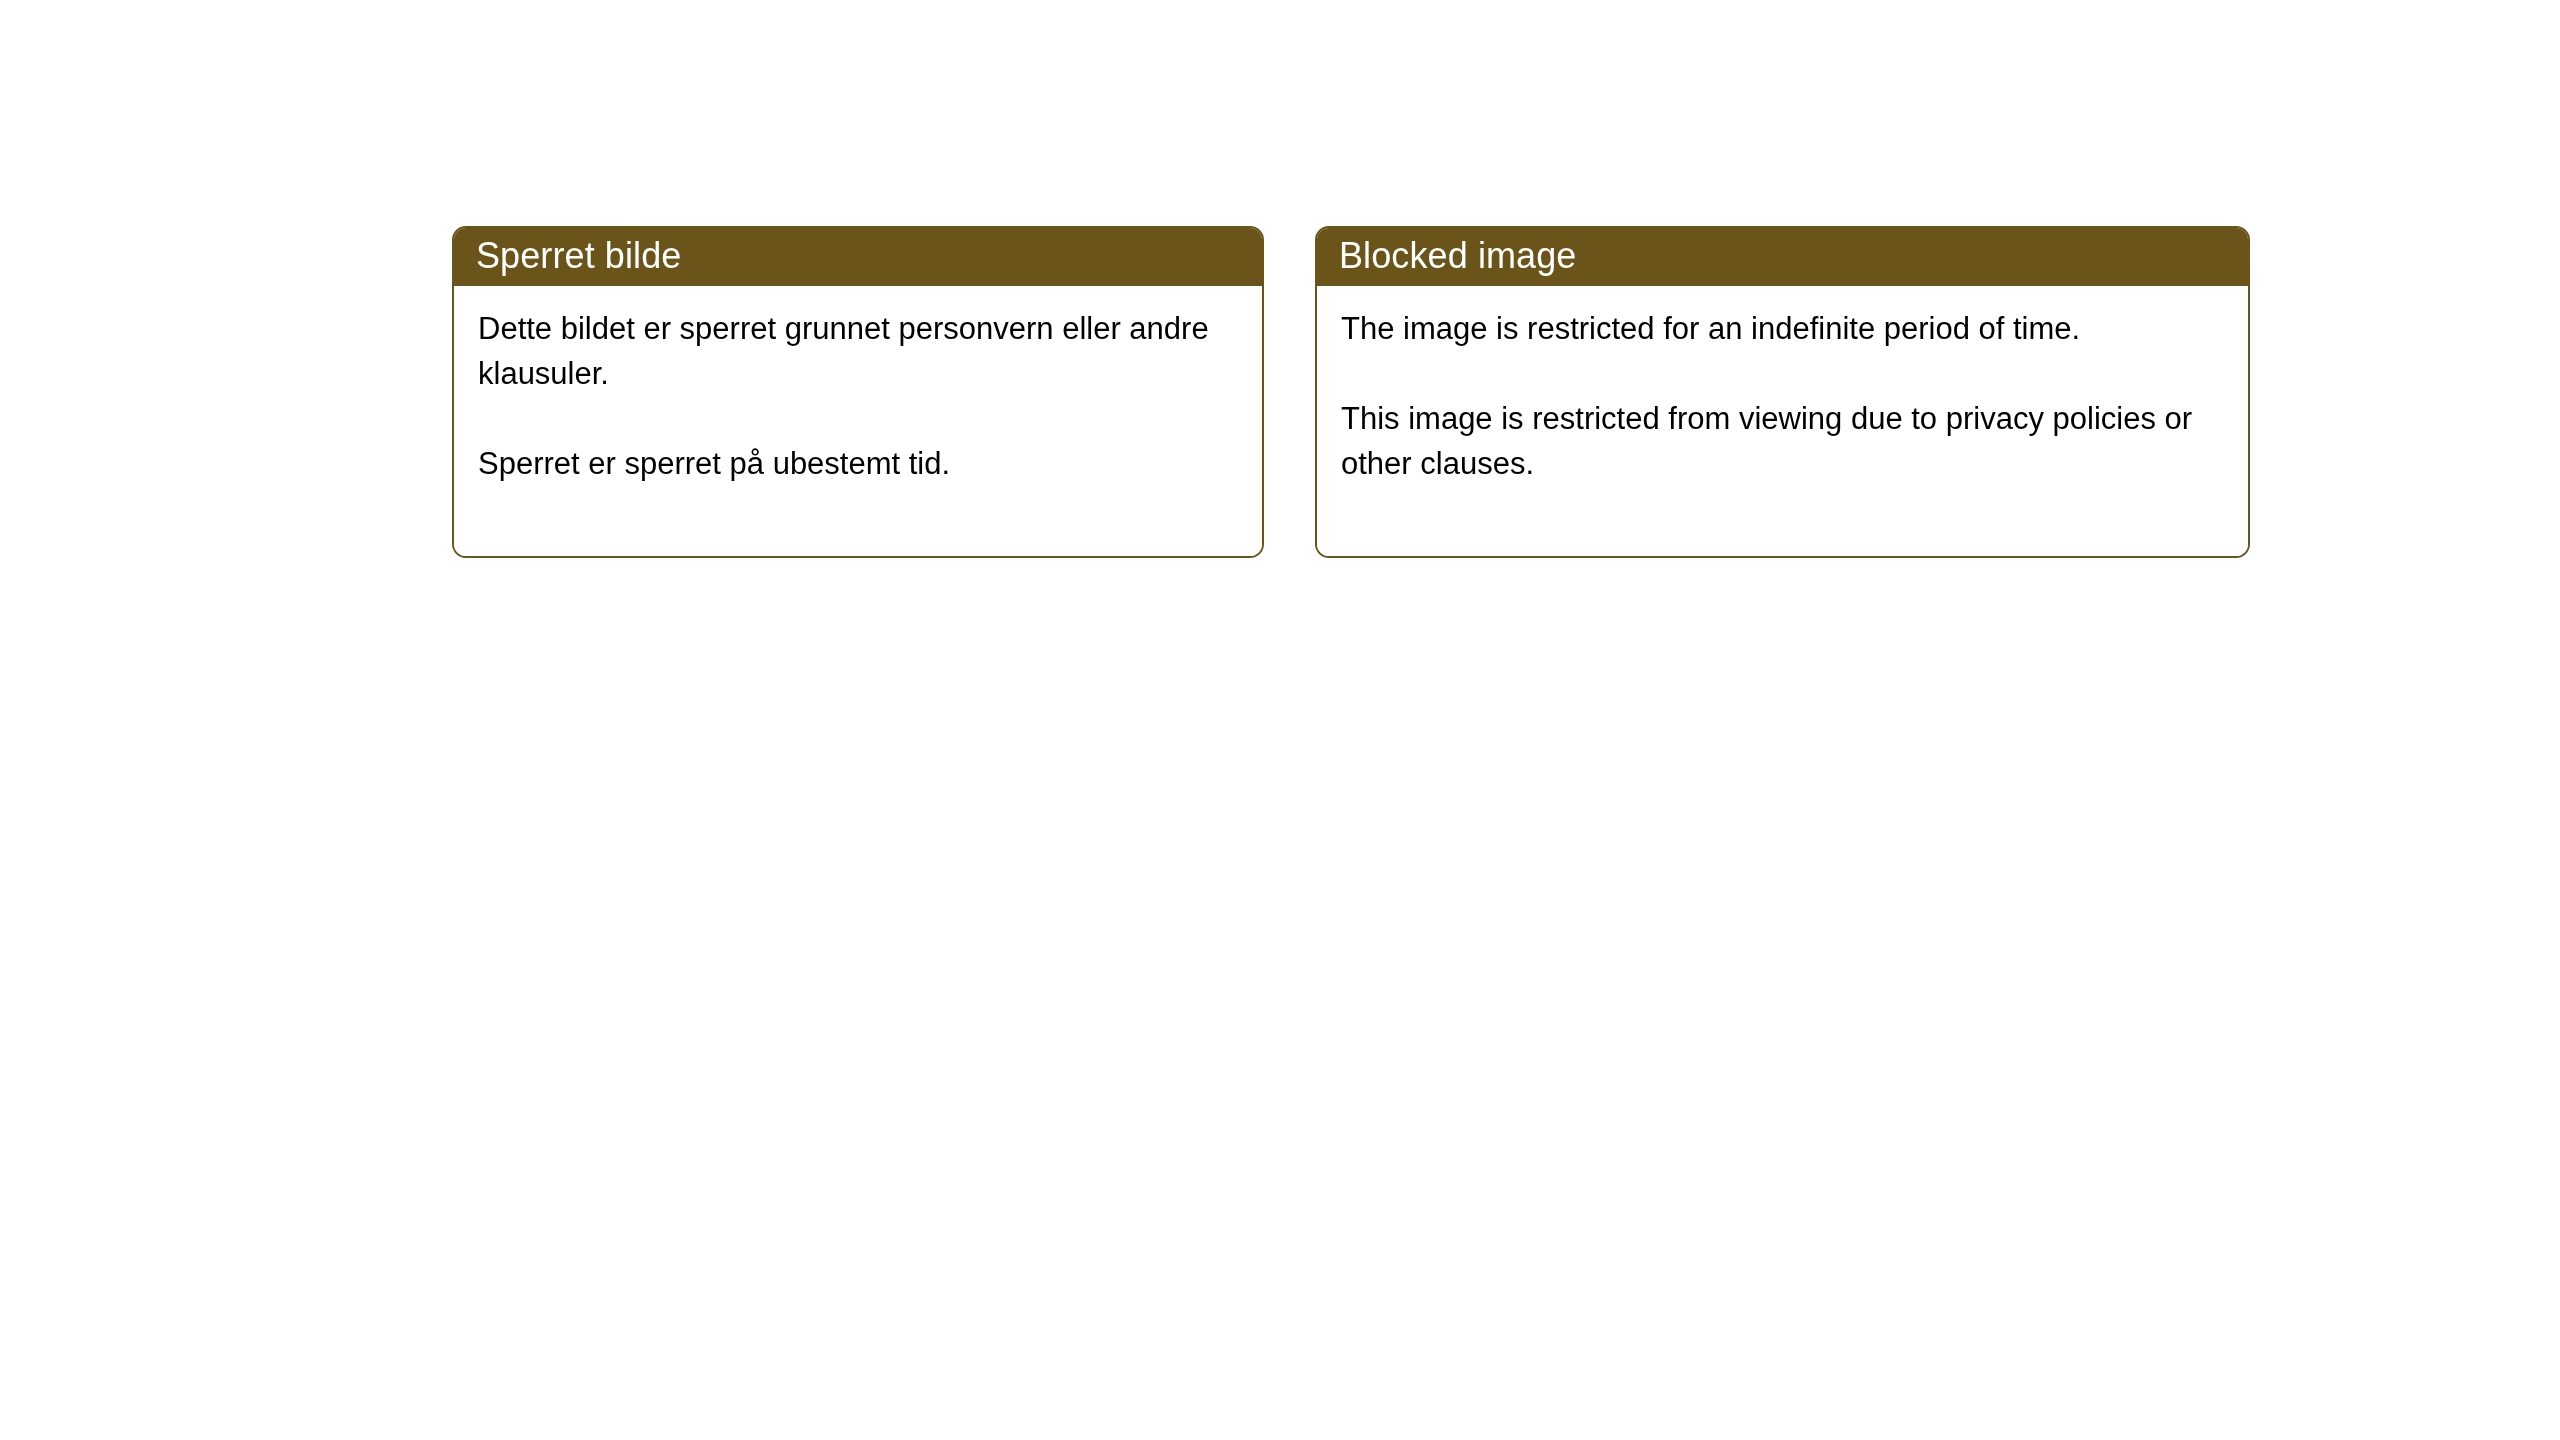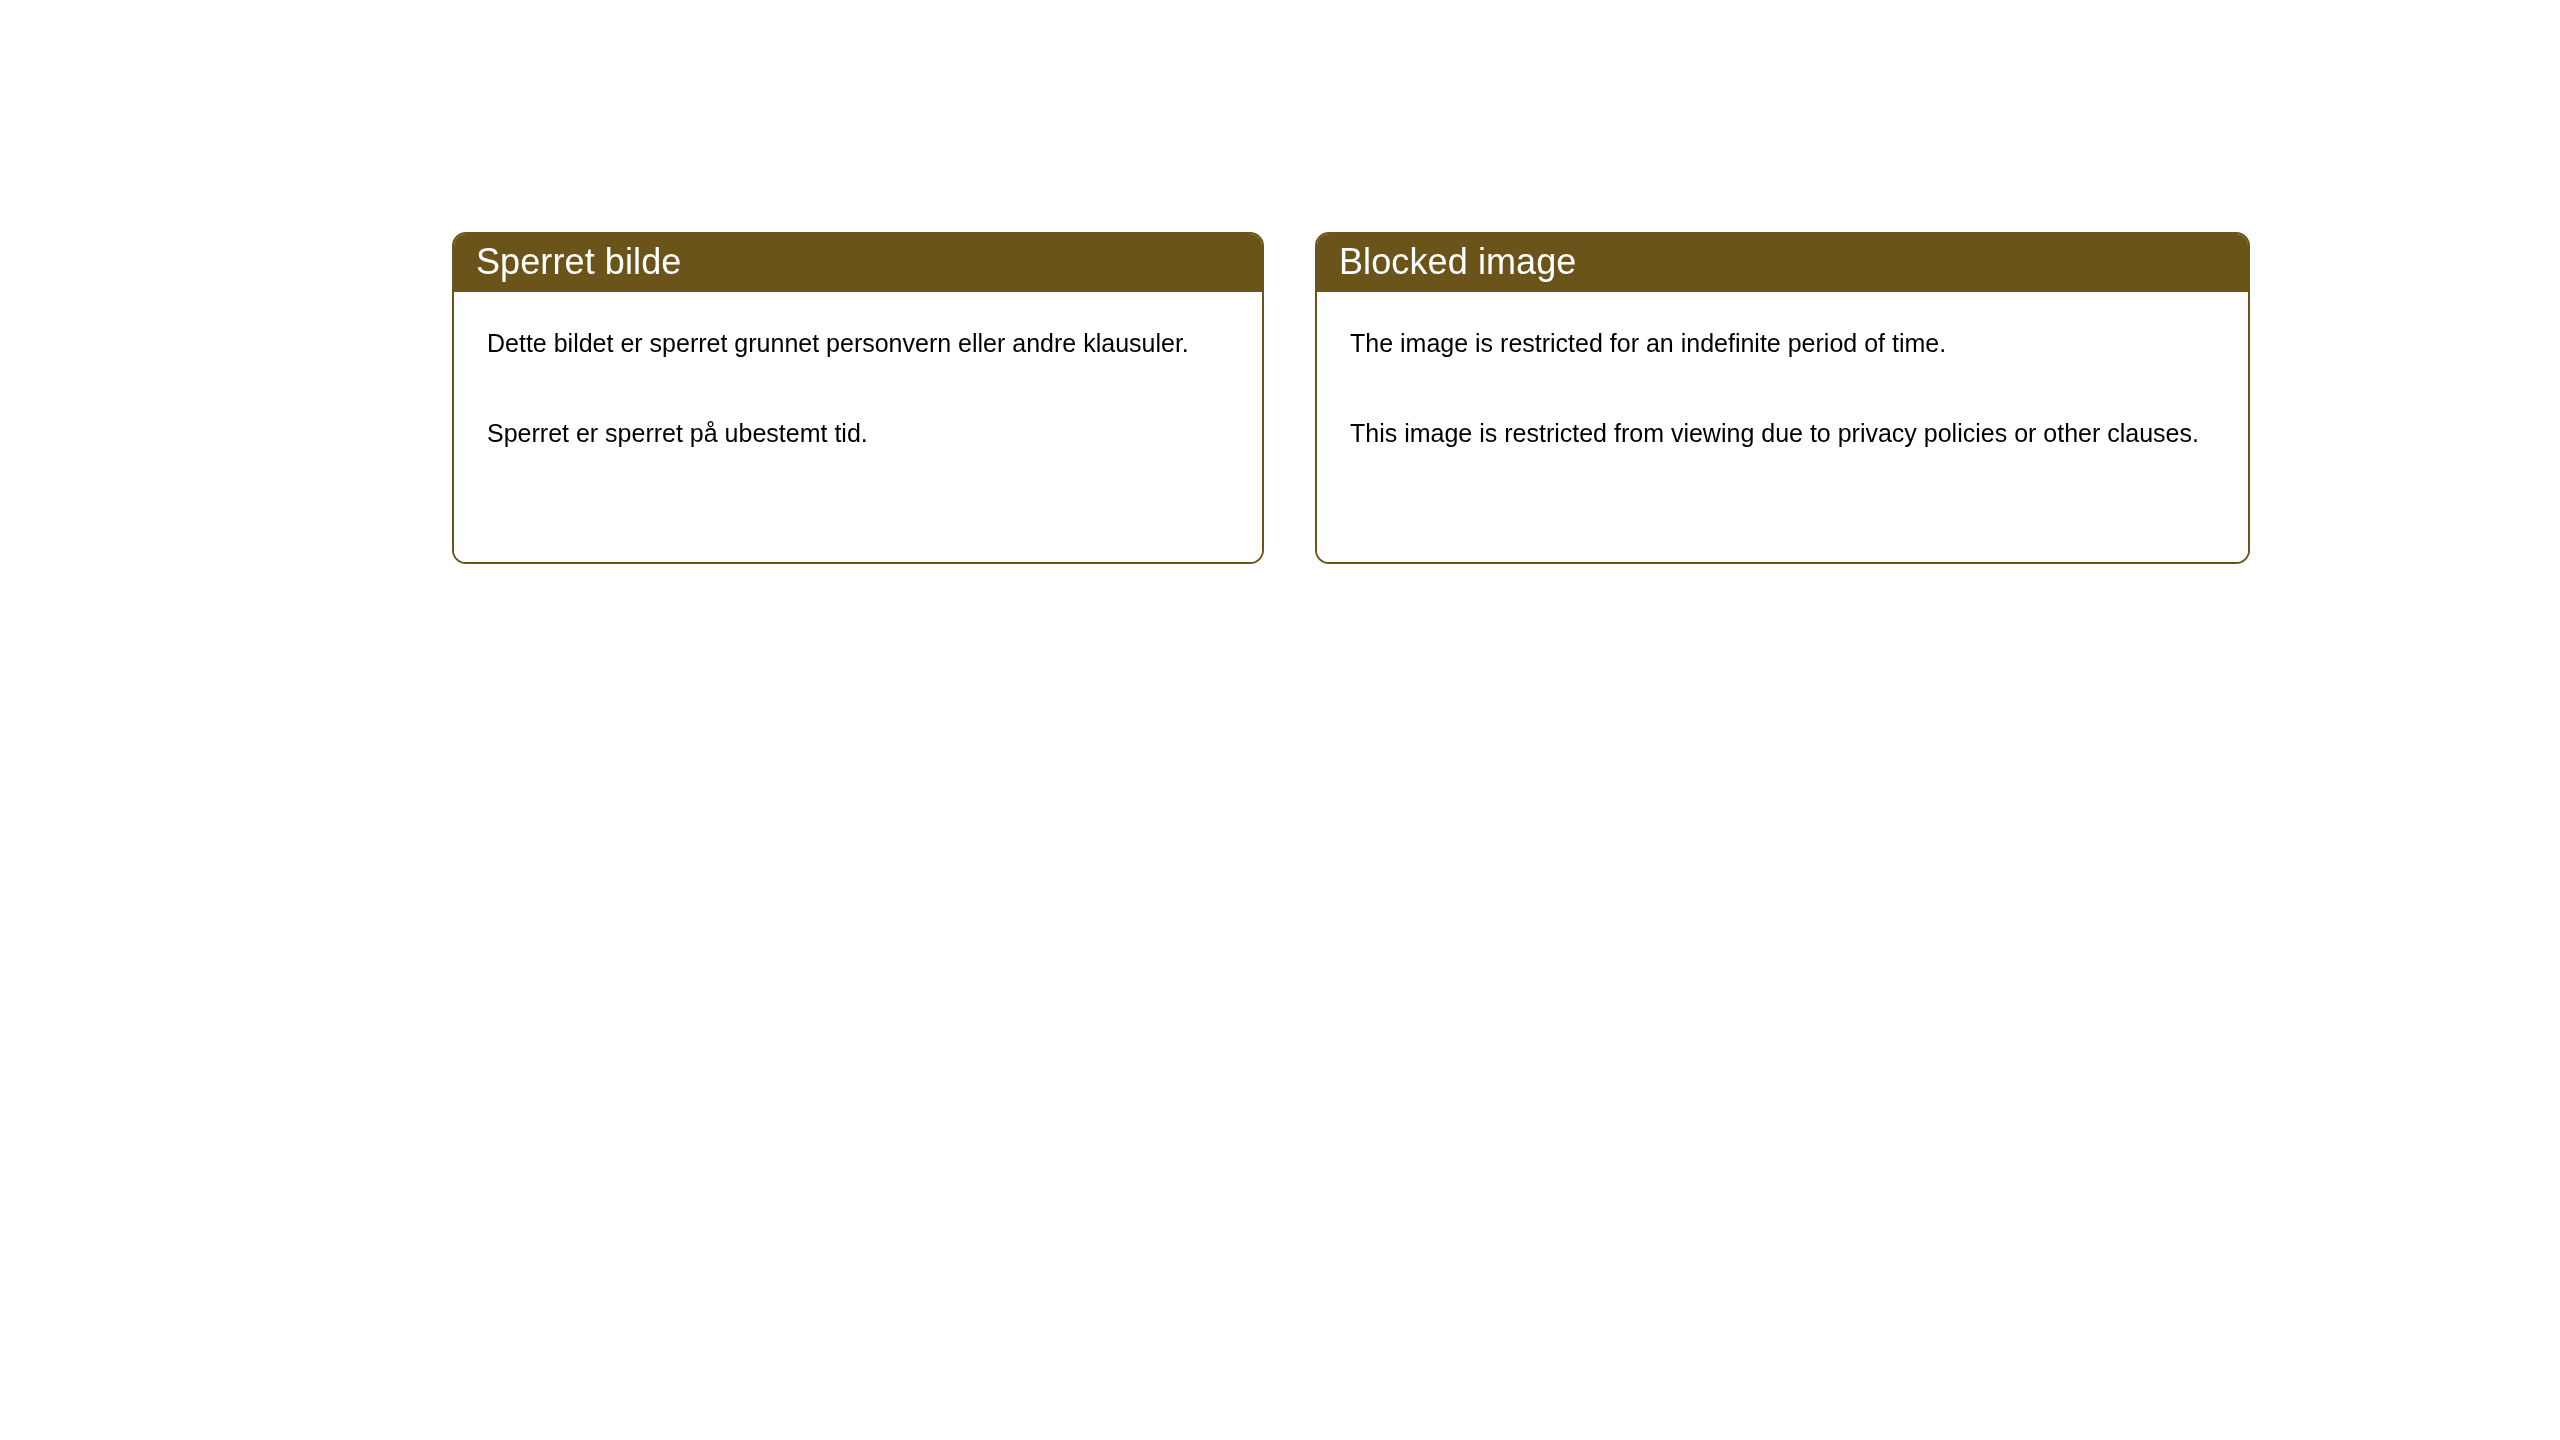--- a/index.html
+++ b/index.html
@@ -19,21 +19,21 @@
   #page-root {
     position: relative;
     width: 2560px;
     height: 1440px;
     background: #ffffff;
   }
 
   .notice-area {
     position: absolute;
     left: 452px;
-    top: 232px;
+    top: 226px;
     display: flex;
     flex-direction: row;
     align-items: flex-start;
     gap: 51px;
   }
 
   
   .notice-card {
     position: relative;
     box-sizing: border-box;
@@ -77,24 +77,24 @@
 
   .card-body {
     flex: 1 1 auto;
     box-sizing: border-box;
     padding: 20px 26px 0 24px;
     background: #ffffff;
   }
 
   .card-paragraph {
     color: #000000;
-    font-size: 25px;
+    font-size: 31px;
     line-height: 45px;
     font-weight: 400;
-    margin: 9px;
+    margin: 0;
   }
 
   .card-paragraph + .card-paragraph {
     margin-top: 45px;
   }
 </style>
 </head>
 <body>
 
 <div id="page-root">

